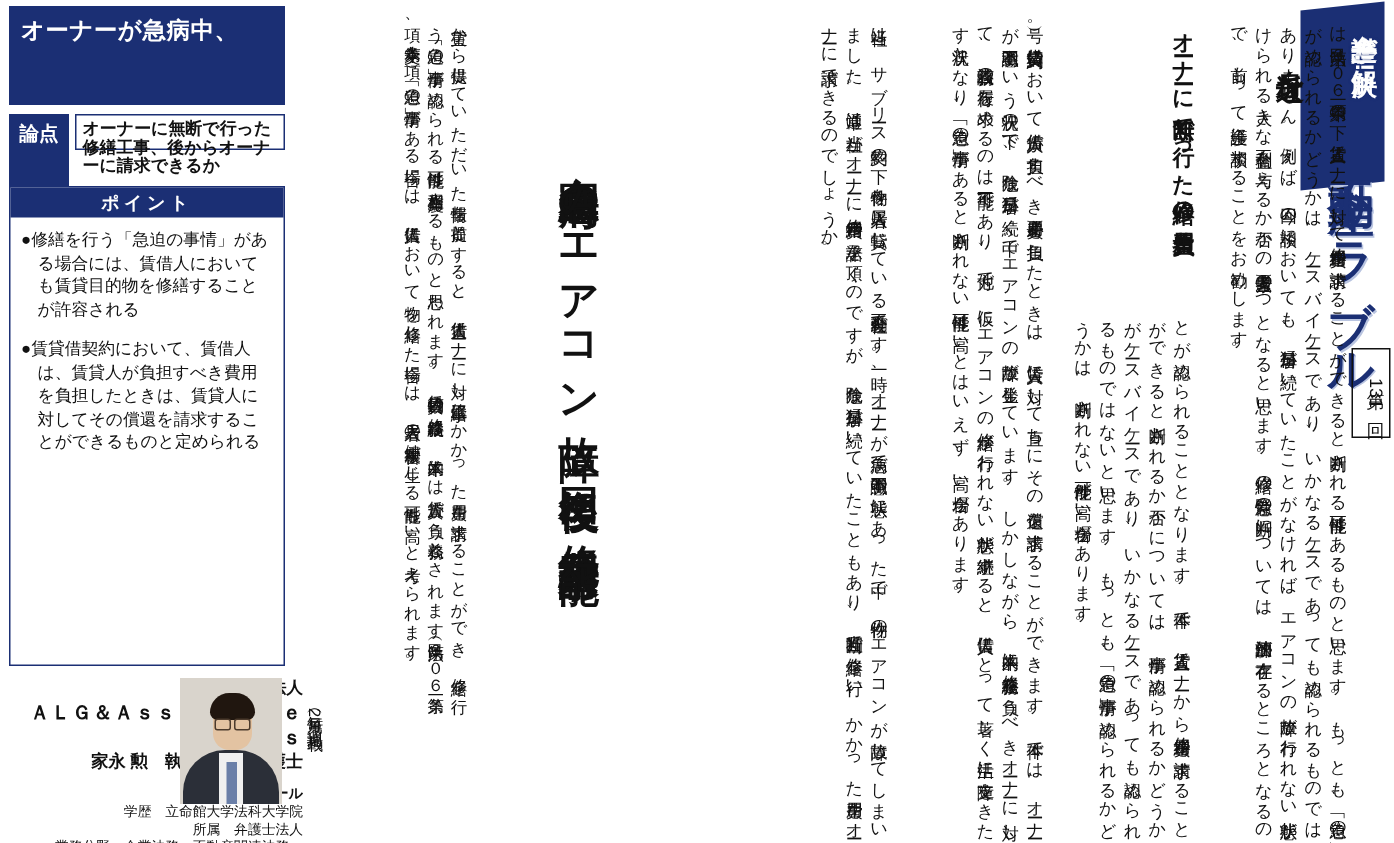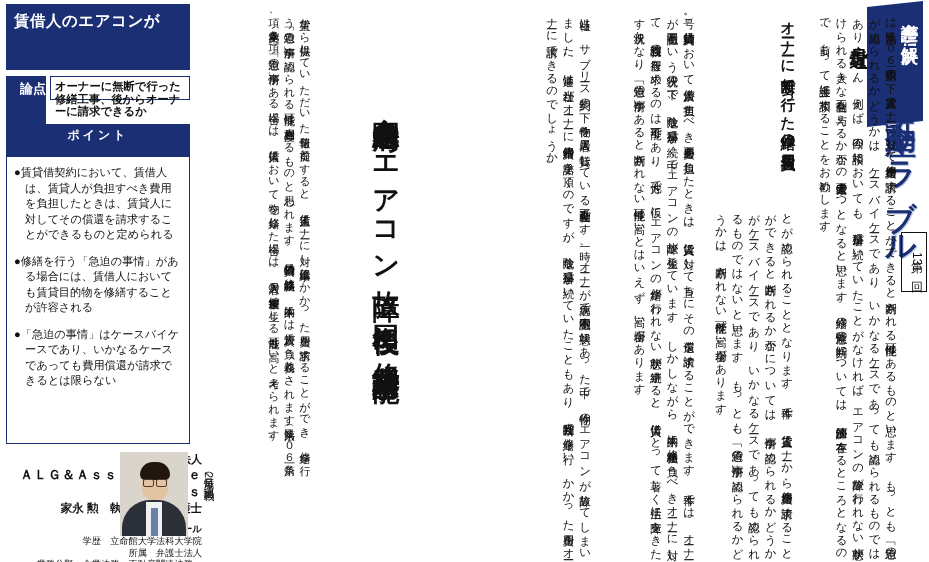--- a/index.html
+++ b/index.html
@@ -58,21 +58,21 @@
     left: 0;
     top: 0;
     width: 40px;
     height: 58px;
     background: #1b2f74;
     color: #ffffff;
     font-family: "Liberation Sans", sans-serif;
     font-weight: bold;
     font-size: 13px;
     line-height: 15px;
-    text-align: right;
+    text-align: center;
     padding-top: 5px;
     box-sizing: border-box;
   }
   #ronten-text {
     position: absolute;
     left: 44px;
     top: 0;
     width: 140px;
     height: 24px;
     border: 1px solid #1b2f74;
@@ -89,21 +89,21 @@
     position: absolute;
     left: 6px;
     top: 124px;
     width: 184px;
     height: 320px;
     border: 1px solid #1b2f74;
     box-sizing: border-box;
     background: #ffffff;
   }
   #point-title {
-    height: 32px;
+    height: 20px;
     background: #1b2f74;
     color: #ffffff;
     font-family: "Liberation Sans", sans-serif;
     font-weight: bold;
     font-size: 12px;
     letter-spacing: 3px;
     text-align: center;
     line-height: 20px;
   }
   #point-list {
@@ -360,34 +360,33 @@
   }
 </style>
 </head>
 <body>
 
 <div id="page">
 
   <div id="left-col">
 
     <div id="headline-box">
-      <div class="hl-line">賃借人のエアコンが</div>
+      <div class="hl-line">オーナーが急病中、</div>
     </div>
 
     <div id="ronten-row">
       <div id="ronten-badge">論点</div>
       <div id="ronten-text">オーナーに無断で行った修繕工事、後からオーナーに請求できるか</div>
     </div>
 
     <div id="point-box">
       <div id="point-title">ポイント</div>
       <div id="point-list">
+        <div class="point-item">●修繕を行う「急迫の事情」がある場合には、賃借人においても賃貸目的物を修繕することが許容される</div>
         <div class="point-item">●賃貸借契約において、賃借人は、賃貸人が負担すべき費用を負担したときは、賃貸人に対してその償還を請求することができるものと定められる</div>
-        <div class="point-item">●修繕を行う「急迫の事情」がある場合には、賃借人においても賃貸目的物を修繕することが許容される</div>
-        <div class="point-item">●「急迫の事情」はケースバイケースであり、いかなるケースであっても費用償還が請求できるとは限らない</div>
       </div>
     </div>
 
     <div id="author-box">
       <div id="author-firm">弁護士法人</div>
       <div id="author-firm-name">ＡＬＧ＆Ａｓｓｏｃｉａｔｅｓ</div>
       <div id="author-name">家永 勲　執行役員・弁護士</div>
       <div id="profile-label">プロフィール</div>
       <div class="profile-row">学歴　立命館大学法科大学院</div>
       <div class="profile-row">所属　弁護士法人</div>

